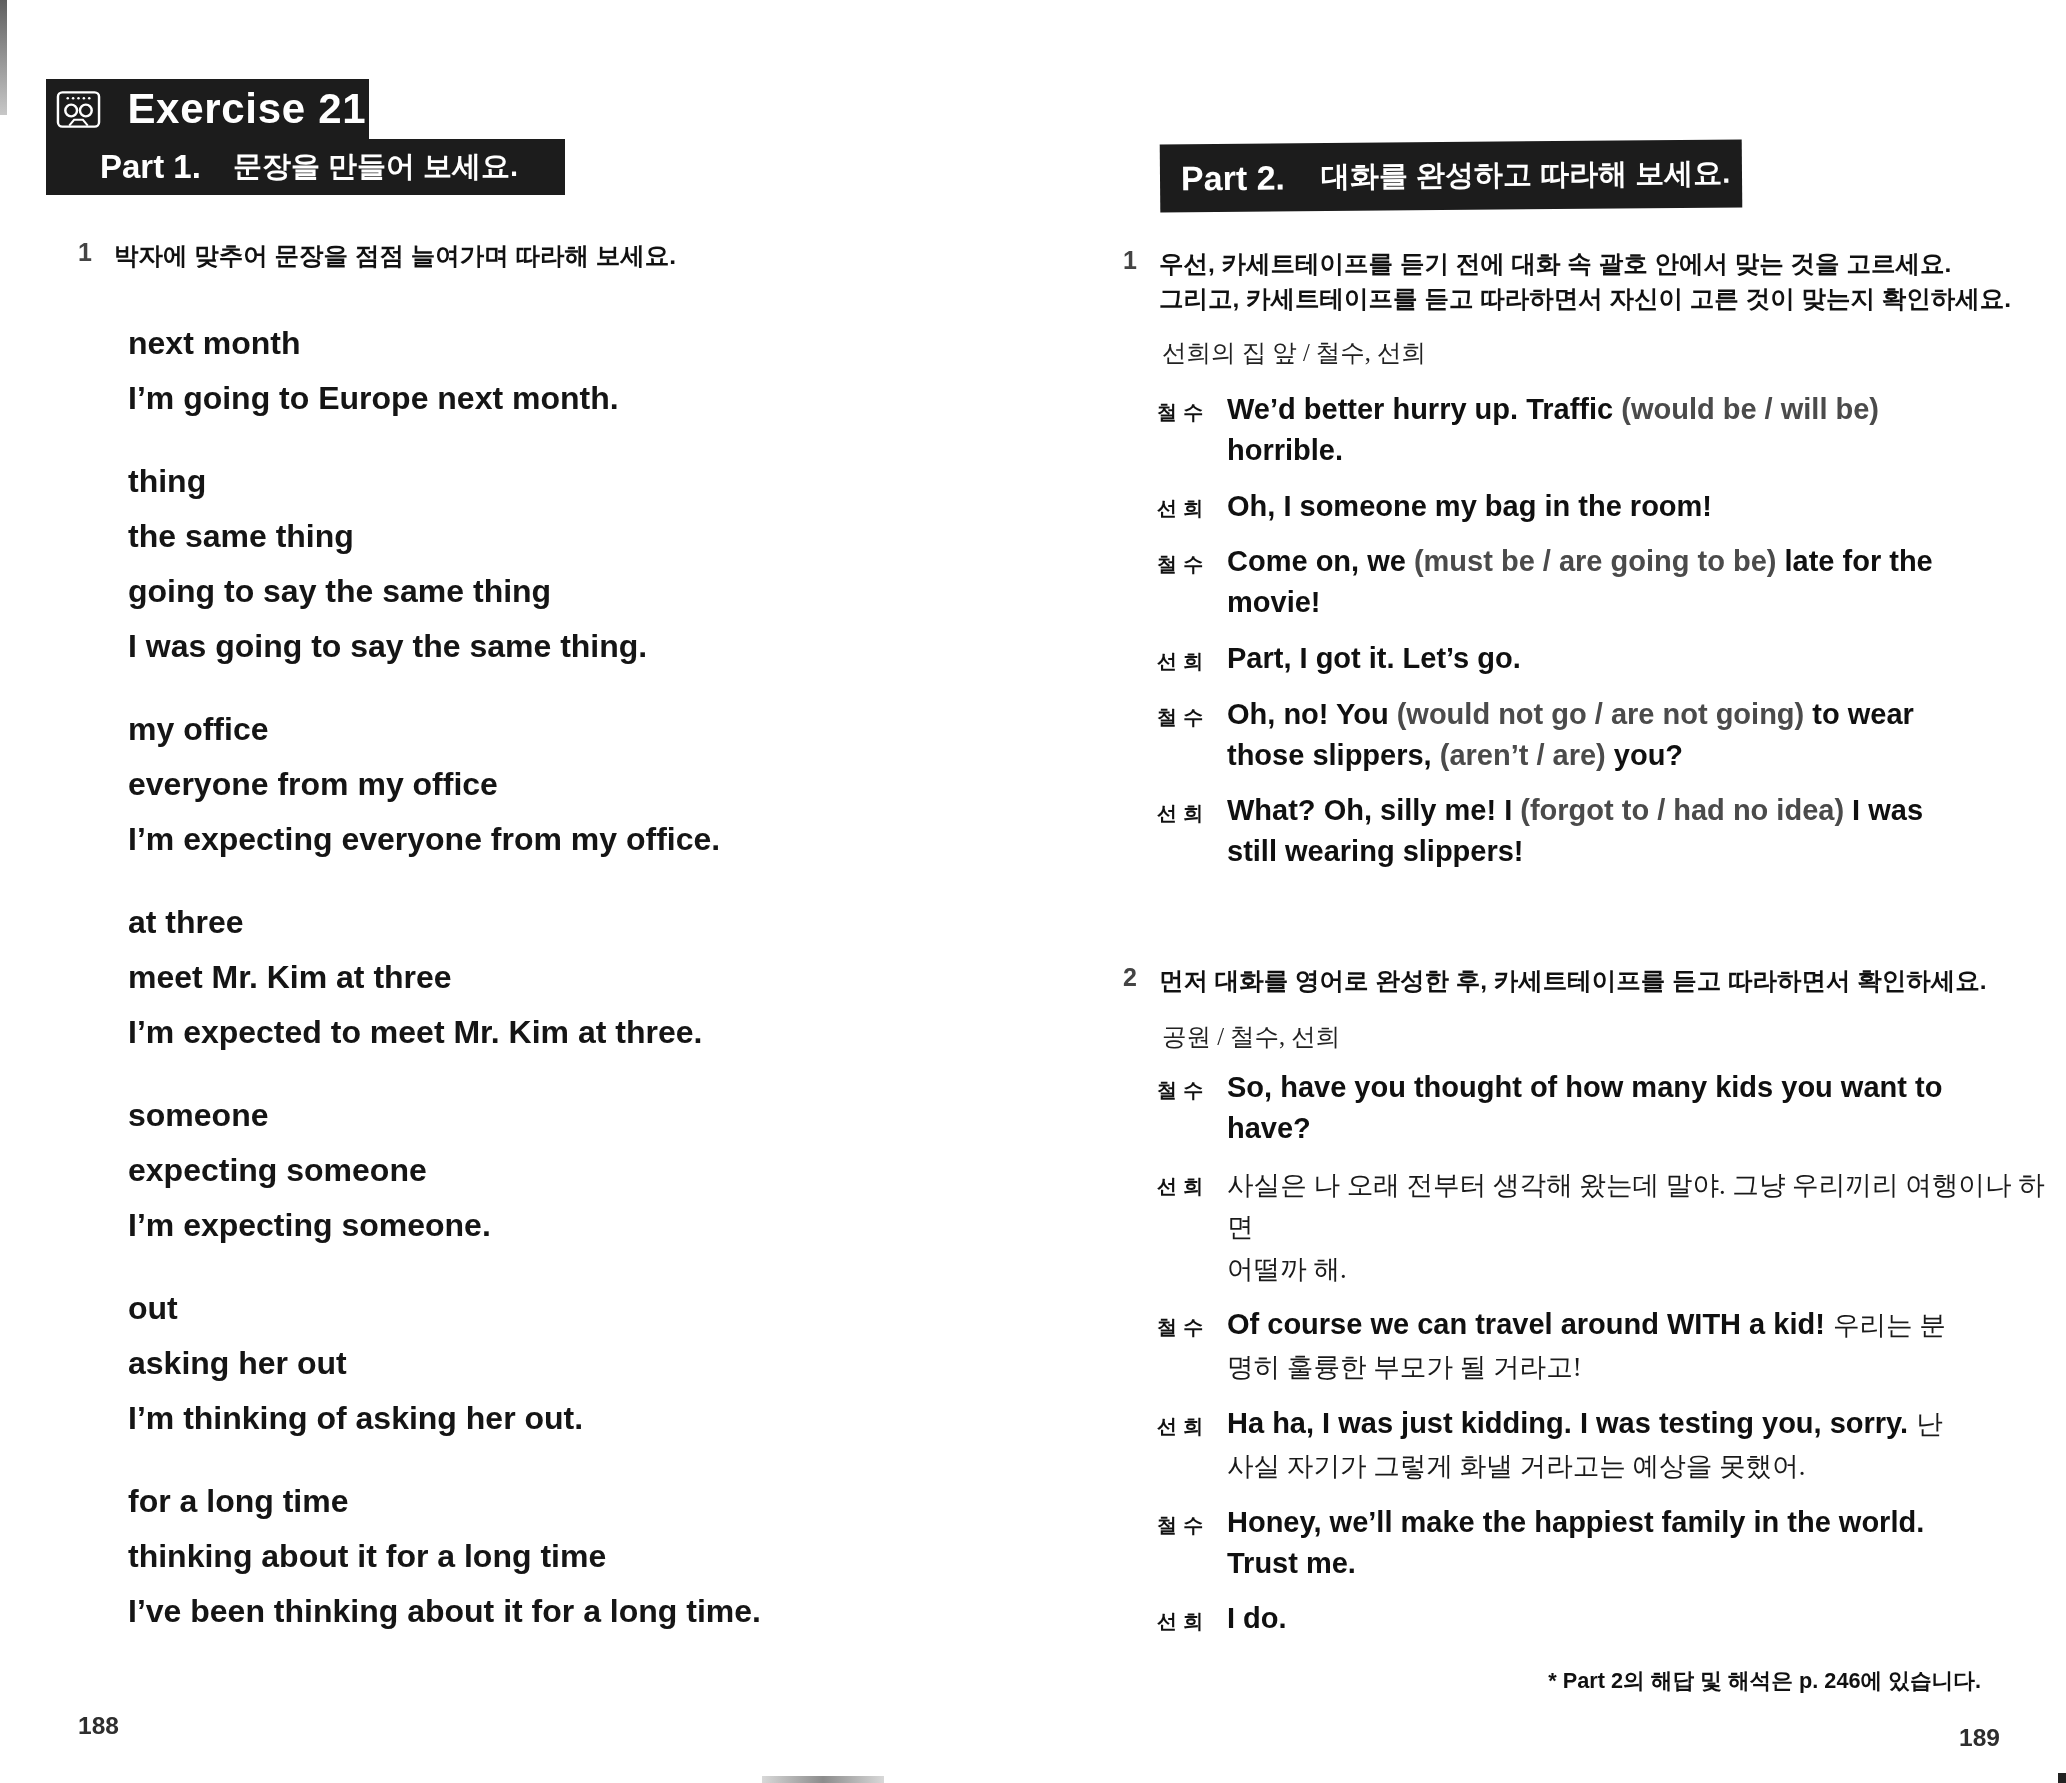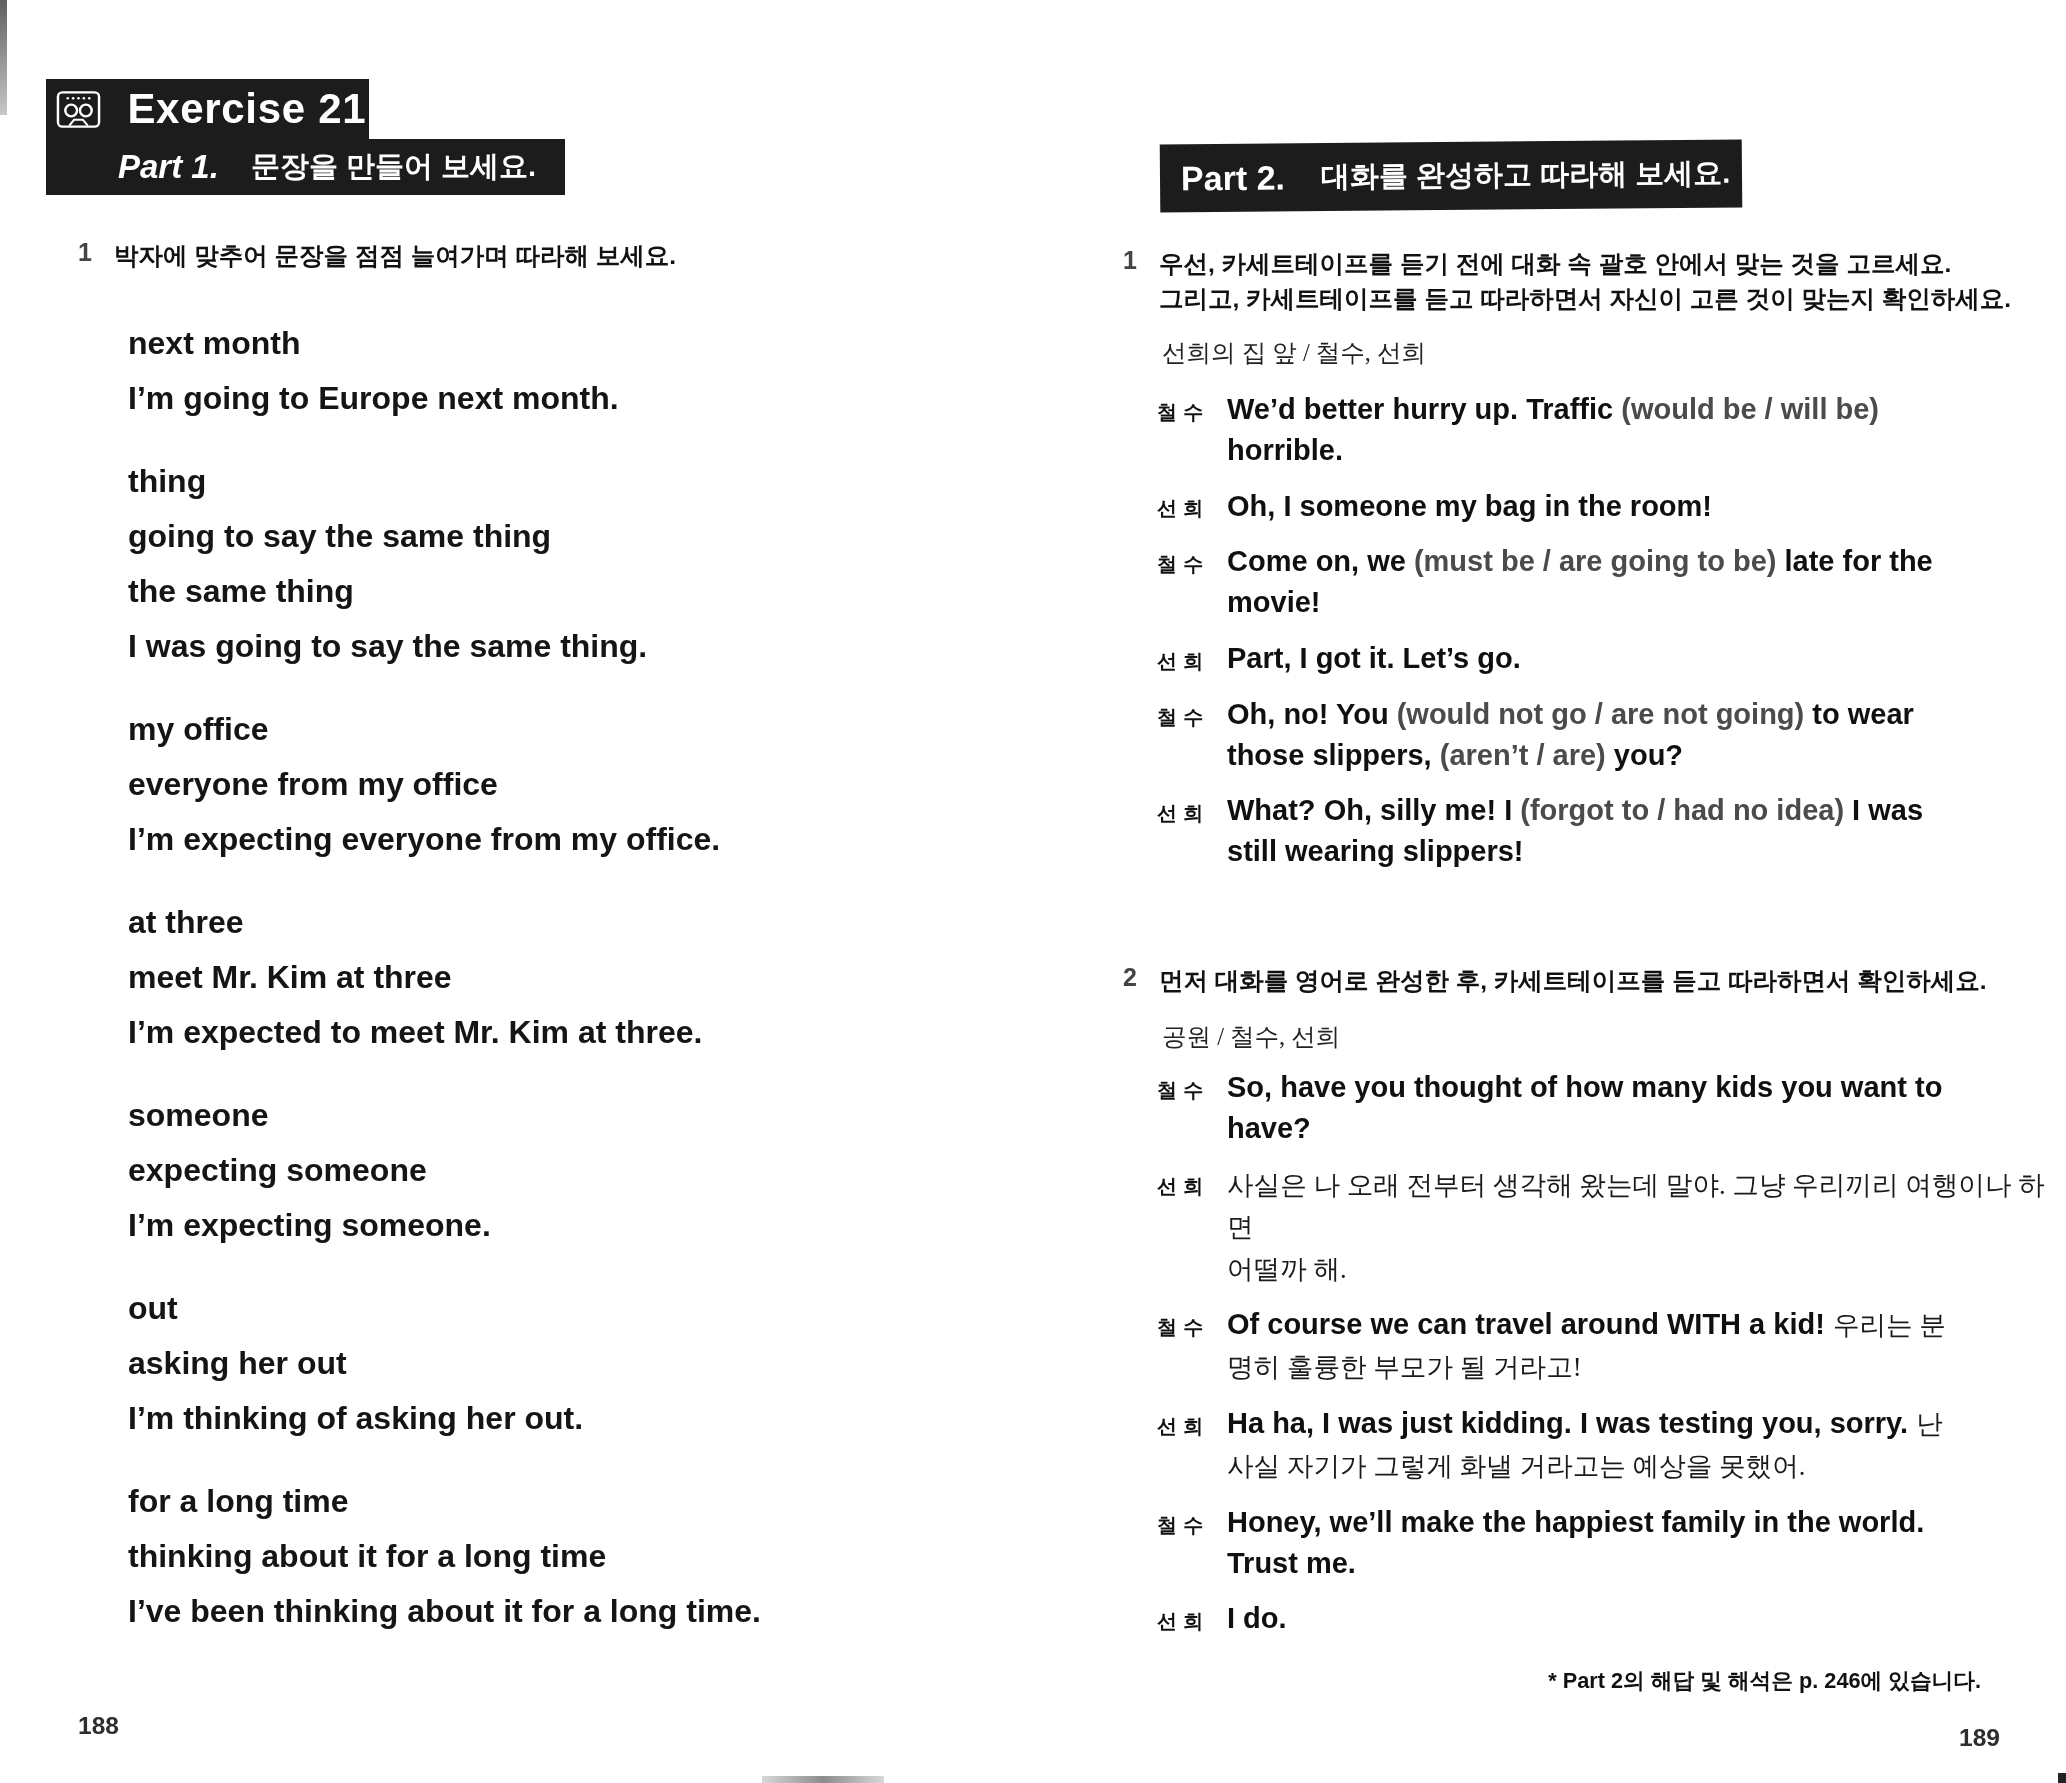--- a/index.html
+++ b/index.html
@@ -7,21 +7,21 @@
     position:relative;width:2066px;height:1784px;background:#ffffff;
     font-family:"Liberation Sans","DejaVu Sans",sans-serif;color:#111;
     overflow:hidden;
   }
   
   .hdr-box{position:absolute;background:#1c1c1c;display:flex;align-items:center;}
   #hdr-exercise{left:46px;top:79px;width:323px;height:60px;}
   #hdr-exercise .icon-wrap{margin-left:9.8px;width:45px;height:39px;flex:0 0 auto;}
   #hdr-exercise .ex-label{margin-left:26.6px;font-size:42px;font-weight:800;color:#fff;letter-spacing:0.7px;white-space:nowrap;}
   #hdr-part1{left:46px;top:139px;width:519px;height:56px;}
-  #hdr-part1 .part-label{margin-left:72px;font-size:33px;font-weight:800;color:#fff;white-space:nowrap;font-style:italic;}
+  #hdr-part1 .part-label{margin-left:54px;font-size:33px;font-weight:800;color:#fff;white-space:nowrap;}
   #hdr-part1 .part-title{margin-left:32px;font-size:29px;font-weight:700;color:#fff;white-space:nowrap;}
   #hdr-part2{left:1160px;top:142px;width:582px;height:68px;transform:rotate(-0.5deg);}
   #hdr-part2 .part-label{margin-left:21px;font-size:34px;font-weight:800;color:#fff;white-space:nowrap;}
   #hdr-part2 .part-title{margin-left:36px;font-size:29px;font-weight:700;color:#fff;white-space:nowrap;}
   
   .instr-row{position:absolute;display:flex;}
   .instr-num{font-size:25px;font-weight:700;color:#444;width:36px;flex:0 0 auto;}
   .instr-lines{font-size:24.5px;font-weight:700;color:#111;line-height:35px;}
   #instr-left{left:78px;top:238px;}
   #instr-s1{left:1123px;top:246px;}
@@ -87,22 +87,22 @@
       </span>
   </div>
 
   <div id="drills">
       <div class="drill-block">
         <div class="drill-line">next month</div>
         <div class="drill-line">I’m going to Europe next month.</div>
       </div>
       <div class="drill-block">
         <div class="drill-line">thing</div>
+        <div class="drill-line">the same thing</div>
         <div class="drill-line">going to say the same thing</div>
-        <div class="drill-line">the same thing</div>
         <div class="drill-line">I was going to say the same thing.</div>
       </div>
       <div class="drill-block">
         <div class="drill-line">my office</div>
         <div class="drill-line">everyone from my office</div>
         <div class="drill-line">I’m expecting everyone from my office.</div>
       </div>
       <div class="drill-block">
         <div class="drill-line">at three</div>
         <div class="drill-line">meet Mr. Kim at three</div>

